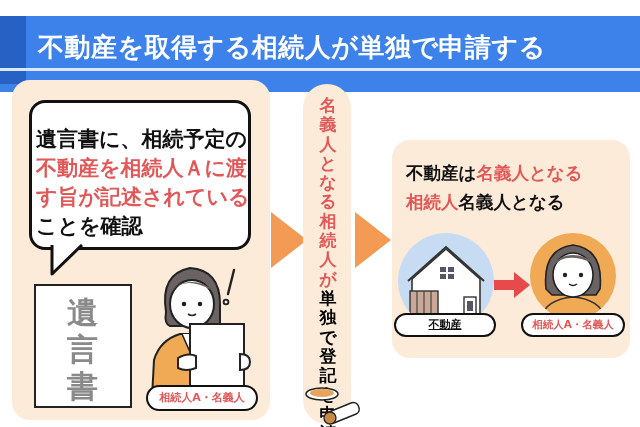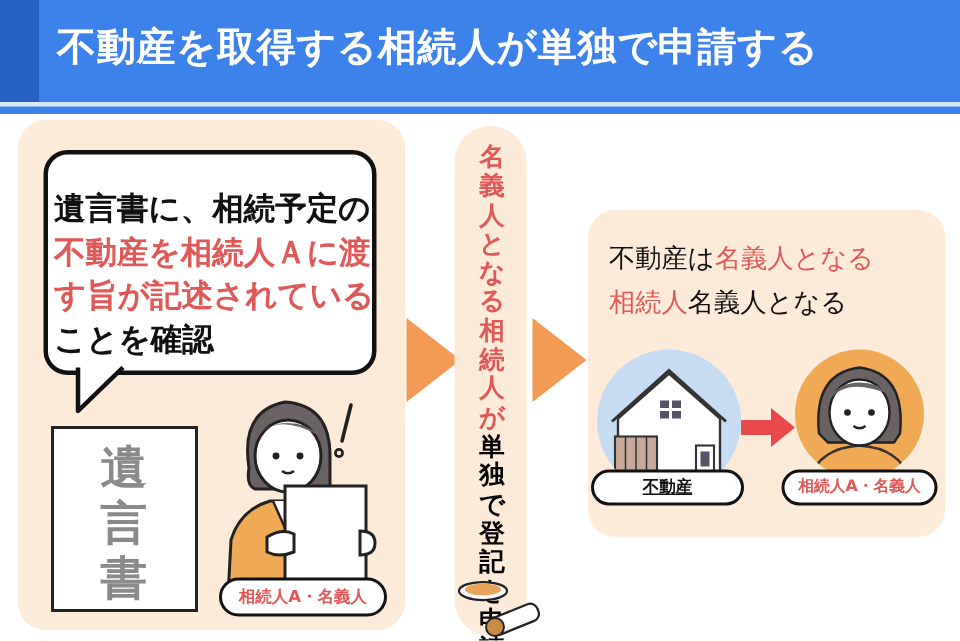--- a/index.html
+++ b/index.html
@@ -1,36 +1,36 @@
 <!DOCTYPE html>
 <html><head>
 <meta charset="utf-8">
 <style>
   html,body{margin:0;padding:0;}
   body{width:640px;height:427px;background:#ffffff;position:relative;overflow:hidden;font-family:"DejaVu Sans","Liberation Sans",sans-serif;}
-  .header{position:absolute;left:0;top:0;width:640px;height:76px;background:#3d82ea;}
+  .header{position:absolute;left:0;top:16px;width:640px;height:76px;background:#3d82ea;}
   .header-accent{position:absolute;left:0;top:0;width:26px;height:68px;background:#2861c4;}
   .header-title{position:absolute;left:38px;top:14px;color:#fff;font-size:26px;font-weight:bold;letter-spacing:0.5px;white-space:nowrap;}
   .header-line{position:absolute;left:0;top:68px;width:640px;height:3px;background:#dbe8fb;}
 
   .panel-left{position:absolute;left:12px;top:80px;width:258px;height:340px;background:#fdebd9;border-radius:18px;}
   .bubble{position:absolute;left:29px;top:100px;width:222px;height:150px;background:#fff;border:3px solid #111;border-radius:16px;box-sizing:border-box;}
   .bubble-text{position:absolute;left:36px;top:125px;width:214px;font-size:21px;font-weight:bold;line-height:29px;color:#111;}
   .red{color:#e05858;}
   .will{position:absolute;left:34px;top:284px;width:98px;height:124px;background:#fff;border:2.5px solid #222;box-sizing:border-box;}
   .will-text{position:absolute;left:0;top:8px;width:93px;text-align:center;font-size:31px;font-weight:bold;color:#8a8a8a;line-height:37px;}
   .pill{position:absolute;background:#fff;border:2.5px solid #111;border-radius:14px;box-sizing:border-box;font-weight:bold;font-size:11px;text-align:center;}
   .arrow-big{position:absolute;width:0;height:0;border-top:28px solid transparent;border-bottom:28px solid transparent;border-left:36px solid #f39a55;}
 
   .vbar{position:absolute;left:303px;top:84px;width:48px;height:340px;background:#fdebd9;border-radius:24px;}
   .vtext{position:absolute;left:313px;top:96px;width:30px;font-size:17px;font-weight:bold;line-height:19.3px;text-align:center;}
   .vtext span{display:block;}
 
   .panel-right{position:absolute;left:392px;top:140px;width:238px;height:218px;background:#fdebd9;border-radius:18px;}
-  .right-text{position:absolute;left:406px;top:159px;width:220px;font-size:17.5px;font-weight:normal;line-height:29px;color:#111;}
+  .right-text{position:absolute;left:406px;top:159px;width:220px;font-size:17.5px;font-weight:bold;line-height:29px;color:#111;}
   .house-circle{position:absolute;left:398px;top:233px;width:96px;height:96px;border-radius:50%;background:#c7dcf2;overflow:hidden;}
   .person-circle{position:absolute;left:530px;top:233px;width:86px;height:86px;border-radius:50%;background:#f0a955;overflow:hidden;}
   .red-arrow{position:absolute;left:494px;top:272px;}
 </style>
 </head>
 <body>
 
 <div class="header">
   <div class="header-accent"></div>
   <div class="header-title">不動産を取得する相続人が単独で申請する</div>

